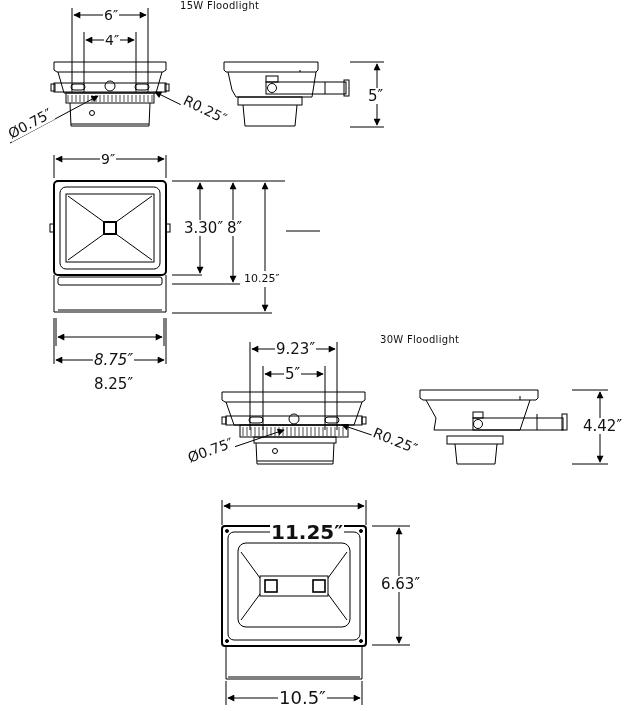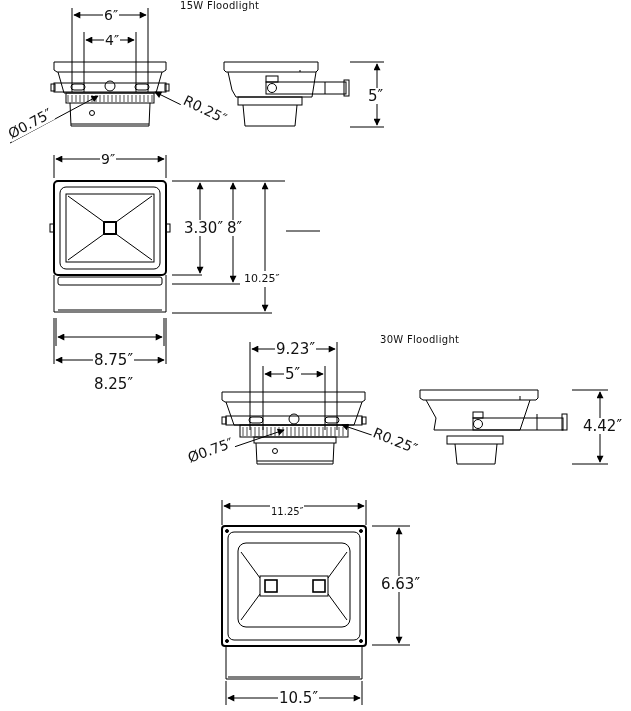--- a/index.html
+++ b/index.html
@@ -189,24 +189,24 @@
 <div class="dim" style="left:104px;top:32px;">4″</div>
 <div class="dim rot" style="left:12px;top:126px;transform:rotate(-28deg);">Ø0.75″</div>
 <div class="dim rot" style="left:180px;top:90px;transform:rotate(26deg);">R0.25″</div>
 <div class="dim" style="left:367px;top:88px;font-size:15px;">5″</div>
 
 <div class="dim" style="left:100px;top:151px;">9″</div>
 <div class="dim" style="left:183px;top:220px;font-size:15px;">3.30″</div>
 <div class="dim" style="left:226px;top:220px;font-size:15px;">8″</div>
 <div class="dim" style="left:243px;top:240px;font-size:11px;margin-top:31px;">10.25″</div>
 <div class="dim" style="left:93px;top:329px;font-size:15px;margin-top:47px;">8.25″</div>
-<div class="dim" style="left:93px;top:352px;font-size:15px;">8.75″</div>
+<div class="dim" style="left:93px;top:352px;font-size:15px;font-style:italic;">8.75″</div>
 
 <div class="title" style="left:380px;top:334px;">30W Floodlight</div>
 <div class="dim" style="left:275px;top:341px;font-size:15px;">9.23″</div>
 <div class="dim" style="left:284px;top:366px;font-size:15px;">5″</div>
 <div class="dim rot" style="left:190px;top:450px;transform:rotate(-20deg);">Ø0.75″</div>
 <div class="dim rot" style="left:370px;top:423px;transform:rotate(22deg);">R0.25″</div>
 <div class="dim" style="left:582px;top:418px;font-size:15px;">4.42″</div>
 
-<div class="dim" style="left:270px;top:504px;font-size:10px;">11.25″</div>
+<div class="dim" style="left:270px;top:524px;font-size:20px;font-weight:bold;">11.25″</div>
 <div class="dim" style="left:380px;top:576px;font-size:15px;">6.63″</div>
-<div class="dim" style="left:278px;top:690px;font-size:15px;">10.5″</div>
+<div class="dim" style="left:278px;top:690px;font-size:18px;">10.5″</div>
 
 </body></html>

